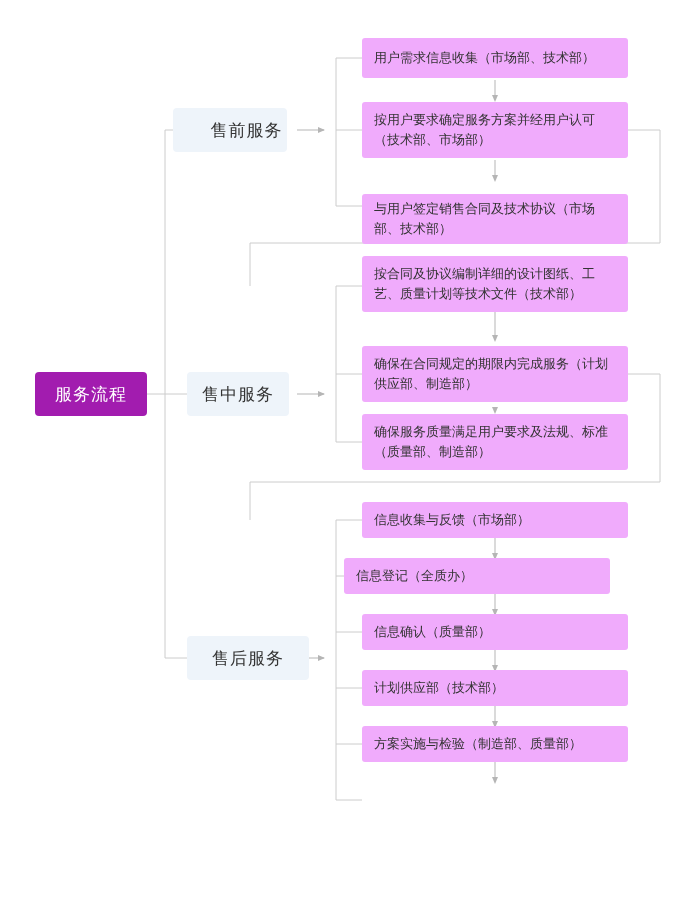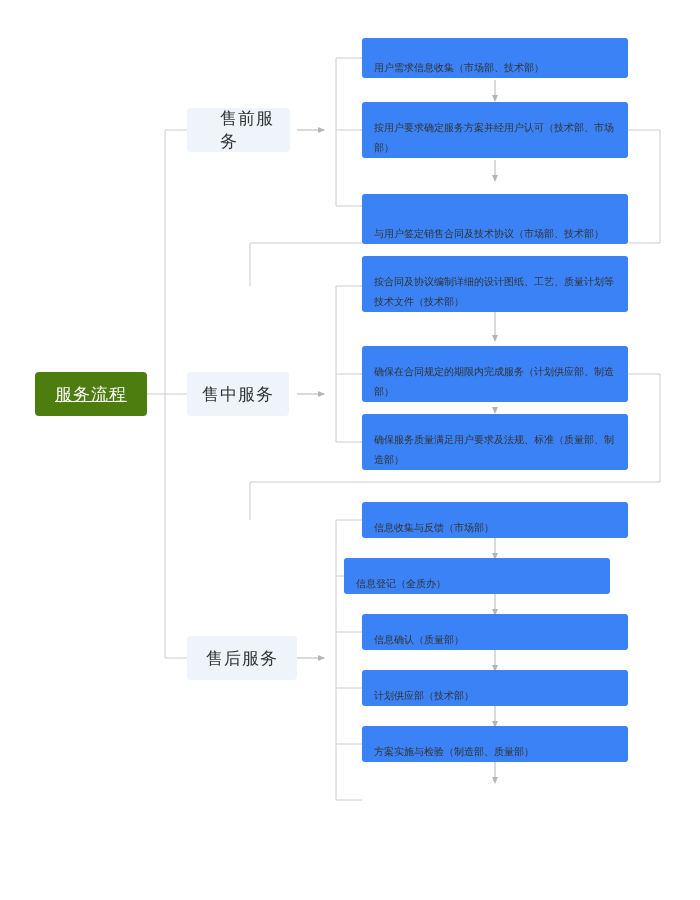--- a/index.html
+++ b/index.html
@@ -28,50 +28,49 @@
     width: 700px;
     height: 900px;
     pointer-events: none;
   }
   .node {
     position: absolute;
     box-sizing: border-box;
   }
   
   .root-node {
-    background: #4d7c0f;
+    background: #a21caf;
     color: #ffffff;
     border-radius: 4px;
     font-size: 17px;
     display: flex;
     align-items: center;
     justify-content: center;
     letter-spacing: 1px;
-    text-decoration: underline;
   }
   
   .branch-node {
     background: #eef4fa;
     color: #333333;
     border-radius: 4px;
     font-size: 17px;
     display: flex;
     align-items: center;
     justify-content: center;
     letter-spacing: 1px;
   }
   
   .leaf-node {
-    background: #3b82f6;
+    background: #f0abfc;
     color: #333333;
     border-radius: 3px;
-    font-size: 10px;
+    font-size: 13px;
     line-height: 20px;
     display: flex;
-    align-items: flex-end;
+    align-items: center;
     padding: 0 12px;
     box-sizing: border-box;
   }
   .leaf-node span {
     display: block;
   }
 </style>
 </head>
 <body>
 
@@ -140,27 +139,27 @@
     <g stroke="#cccccc" stroke-width="1" fill="none">
       <path d="M 628 130 L 660 130 L 660 243 L 250 243 L 250 286"></path>
       <path d="M 628 374 L 660 374 L 660 482 L 250 482 L 250 520"></path>
     </g>
   </svg>
 
   <div class="node root-node" style="left:35px; top:372px; width:112px; height:44px;">
     <span>服务流程</span>
   </div>
 
-  <div class="node branch-node" style="left:187px; top:108px; width:103px; height:44px;padding-left:33px;">
+  <div class="node branch-node" style="left:173px; top:108px; width:114px; height:44px;padding-left:33px;">
     <span>售前服务</span>
   </div>
   <div class="node branch-node" style="left:187px; top:372px; width:102px; height:44px;">
     <span>售中服务</span>
   </div>
-  <div class="node branch-node" style="left:187px; top:636px; width:110px; height:44px;">
+  <div class="node branch-node" style="left:187px; top:636px; width:122px; height:44px;">
     <span>售后服务</span>
   </div>
 
   <div class="node leaf-node" style="left:362px; top:38px; width:266px; height:40px;">
     <span>用户需求信息收集（市场部、技术部）</span>
   </div>
   <div class="node leaf-node" style="left:362px; top:102px; width:266px; height:56px;">
     <span>按用户要求确定服务方案并经用户认可（技术部、市场部）</span>
   </div>
   <div class="node leaf-node" style="left:362px; top:194px; width:266px; height:50px;">

